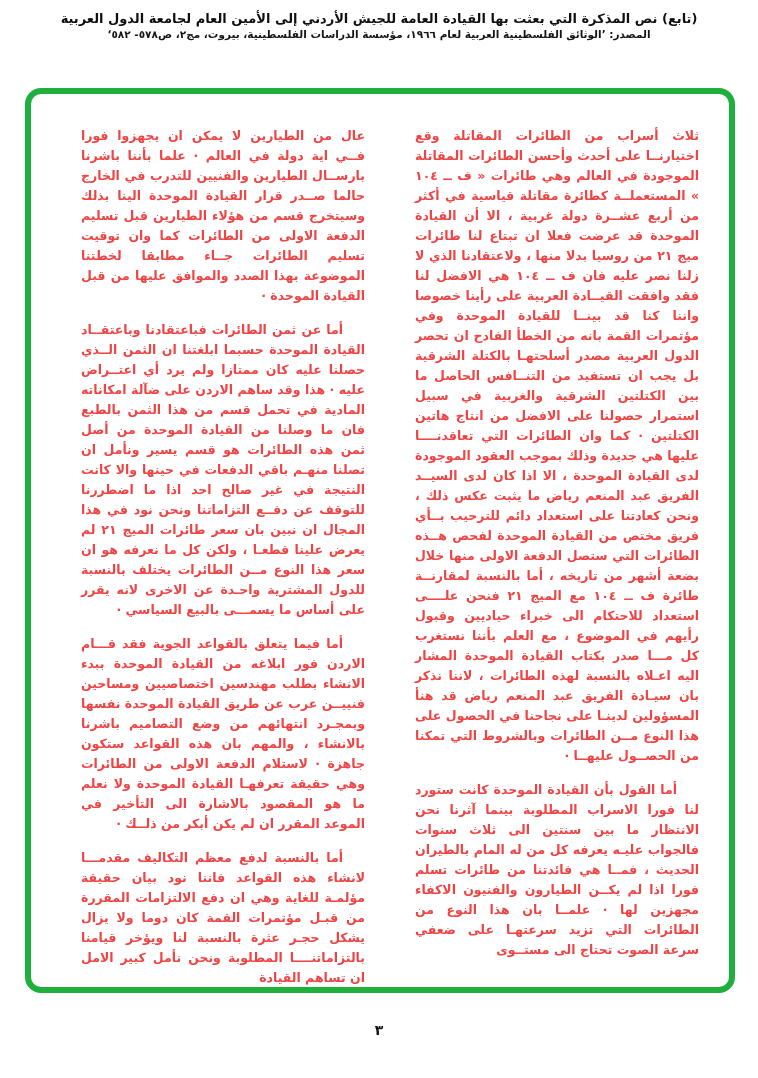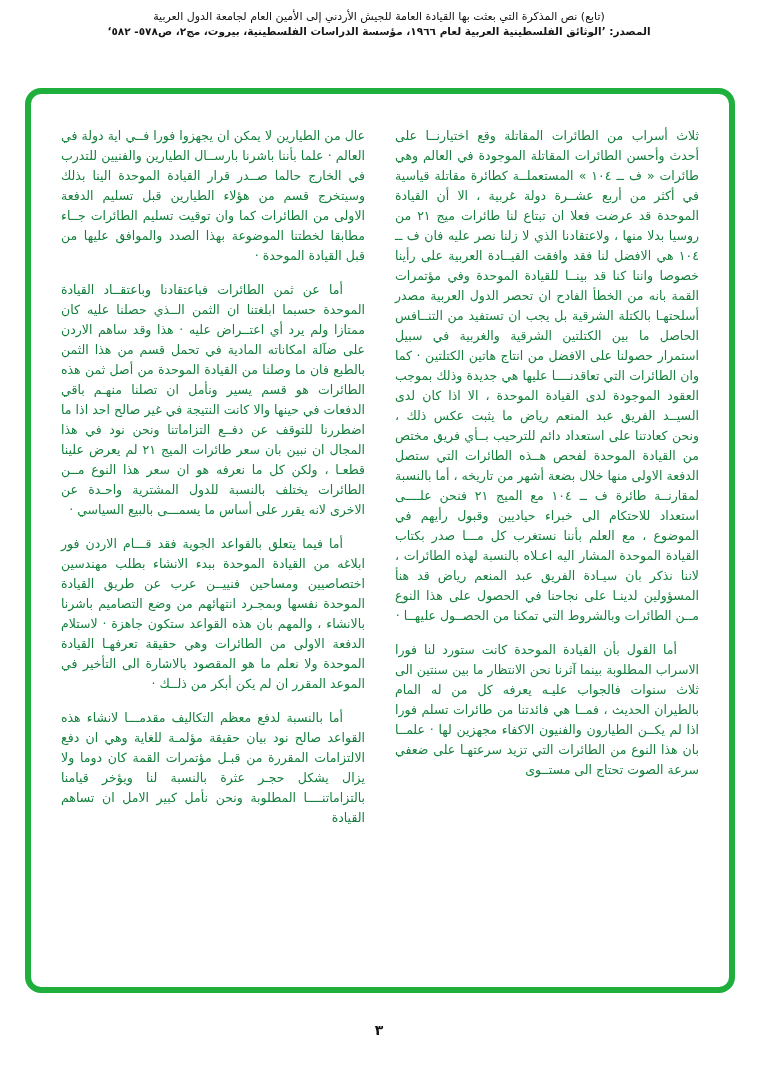--- a/index.html
+++ b/index.html
@@ -14,22 +14,22 @@
     direction: rtl;
     overflow: hidden;
   }
   .header {
     position: absolute;
     top: 10px;
     left: 0; right: 0;
     text-align: center;
   }
   .title {
-    font-size: 11px;
-    font-weight: normal;
+    font-size: 13px;
+    font-weight: bold;
     color: #101010;
     padding: 0 27px;
     line-height: 1.35;
   }
   .source {
     font-size: 10.5px;
     font-weight: bold;
     color: #151515;
   }
   .text-frame {
@@ -46,25 +46,26 @@
   .columns {
     display: flex;
     direction: rtl;
     gap: 30px;
     padding: 32px 30px 24px 30px;
     height: 100%;
   }
   .col {
     flex: 1;
     font-size: 12.5px;
-    font-weight: normal;
+    font-weight: bold;
     line-height: 20px;
     text-align: justify;
     direction: rtl;
-    color: #15803d;
+    color: #ef4444;
+    margin-left: 20px;
   }
   .col p { margin: 0 0 14px 0; }
   .col p.indent { text-indent: 22px; }
   .page-number {
     position: absolute;
     top: 1022px;
     left: 0; right: 0;
     text-align: center;
     font-size: 14px;
     font-weight: bold;
@@ -86,21 +87,21 @@
 
       <div class="col">
         <p>ثلاث أسراب من الطائرات المقاتلة وقع اختيارنــا على أحدث وأحسن الطائرات المقاتلة الموجودة في العالم وهي طائرات « ف ــ ١٠٤ » المستعملــة كطائرة مقاتلة قياسية في أكثر من أربع عشــرة دولة غربية ، الا أن القيادة الموحدة قد عرضت فعلا ان تبتاع لنا طائرات ميج ٢١ من روسيا بدلا منها ، ولاعتقادنا الذي لا زلنا نصر عليه فان ف ــ ١٠٤ هي الافضل لنا فقد وافقت القيــادة العربية على رأينا خصوصا واننا كنا قد بينــا للقيادة الموحدة وفي مؤتمرات القمة بانه من الخطأ الفادح ان تحصر الدول العربية مصدر أسلحتهـا بالكتلة الشرقية بل يجب ان تستفيد من التنــافس الحاصل ما بين الكتلتين الشرقية والغربية في سبيل استمرار حصولنا على الافضل من انتاج هاتين الكتلتين · كما وان الطائرات التي تعاقدنــــا عليها هي جديدة وذلك بموجب العقود الموجودة لدى القيادة الموحدة ، الا اذا كان لدى السيــد الفريق عبد المنعم رياض ما يثبت عكس ذلك ، ونحن كعادتنا على استعداد دائم للترحيب بــأي فريق مختص من القيادة الموحدة لفحص هــذه الطائرات التي ستصل الدفعة الاولى منها خلال بضعة أشهر من تاريخه ، أما بالنسبة لمقارنــة طائرة ف ــ ١٠٤ مع الميج ٢١ فنحن علــــى استعداد للاحتكام الى خبراء حياديين وقبول رأيهم في الموضوع ، مع العلم بأننا نستغرب كل مـــا صدر بكتاب القيادة الموحدة المشار اليه اعـلاه بالنسبة لهذه الطائرات ، لاننا نذكر بان سيـادة الفريق عبد المنعم رياض قد هنأ المسؤولين لدينـا على نجاحنا في الحصول على هذا النوع مــن الطائرات وبالشروط التي تمكنا من الحصــول عليهــا ·</p>
         <p class="indent">أما القول بأن القيادة الموحدة كانت ستورد لنا فورا الاسراب المطلوبة بينما آثرنا نحن الانتظار ما بين سنتين الى ثلاث سنوات فالجواب عليـه يعرفه كل من له المام بالطيران الحديث ، فمــا هي فائدتنا من طائرات تسلم فورا اذا لم يكــن الطيارون والفنيون الاكفاء مجهزين لها · علمــا بان هذا النوع من الطائرات التي تزيد سرعتهـا على ضعفي سرعة الصوت تحتاج الى مستــوى</p>
       </div>
 
       <div class="col">
         <p>عال من الطيارين لا يمكن ان يجهزوا فورا فــي اية دولة في العالم · علما بأننا باشرنا بارســال الطيارين والفنيين للتدرب في الخارج حالما صــدر قرار القيادة الموحدة الينا بذلك وسيتخرج قسم من هؤلاء الطيارين قبل تسليم الدفعة الاولى من الطائرات كما وان توقيت تسليم الطائرات جــاء مطابقا لخطتنا الموضوعة بهذا الصدد والموافق عليها من قبل القيادة الموحدة ·</p>
         <p class="indent">أما عن ثمن الطائرات فباعتقادنا وباعتقــاد القيادة الموحدة حسبما ابلغتنا ان الثمن الــذي حصلنا عليه كان ممتازا ولم يرد أي اعتــراض عليه · هذا وقد ساهم الاردن على ضآلة امكاناته المادية في تحمل قسم من هذا الثمن بالطبع فان ما وصلنا من القيادة الموحدة من أصل ثمن هذه الطائرات هو قسم يسير ونأمل ان تصلنا منهـم باقي الدفعات في حينها والا كانت النتيجة في غير صالح احد اذا ما اضطررنا للتوقف عن دفــع التزاماتنا ونحن نود في هذا المجال ان نبين بان سعر طائرات الميج ٢١ لم يعرض علينا قطعـا ، ولكن كل ما نعرفه هو ان سعر هذا النوع مــن الطائرات يختلف بالنسبة للدول المشترية واحـدة عن الاخرى لانه يقرر على أساس ما يسمـــى بالبيع السياسي ·</p>
         <p class="indent">أما فيما يتعلق بالقواعد الجوية فقد قـــام الاردن فور ابلاغه من القيادة الموحدة ببدء الانشاء بطلب مهندسين اختصاصيين ومساحين فنييــن عرب عن طريق القيادة الموحدة نفسها وبمجـرد انتهائهم من وضع التصاميم باشرنا بالانشاء ، والمهم بان هذه القواعد ستكون جاهزة · لاستلام الدفعة الاولى من الطائرات وهي حقيقة تعرفهـا القيادة الموحدة ولا نعلم ما هو المقصود بالاشارة الى التأخير في الموعد المقرر ان لم يكن أبكر من ذلــك ·</p>
-        <p class="indent">أما بالنسبة لدفع معظم التكاليف مقدمـــا لانشاء هذه القواعد صالح نود بيان حقيقة مؤلمـة للغاية وهي ان دفع الالتزامات المقررة من قبـل مؤتمرات القمة كان دوما ولا يزال يشكل حجـر عثرة بالنسبة لنا ويؤخر قيامنا بالتزاماتنــــا المطلوبة ونحن نأمل كبير الامل ان تساهم القيادة</p>
+        <p class="indent">أما بالنسبة لدفع معظم التكاليف مقدمـــا لانشاء هذه القواعد فاننا نود بيان حقيقة مؤلمـة للغاية وهي ان دفع الالتزامات المقررة من قبـل مؤتمرات القمة كان دوما ولا يزال يشكل حجـر عثرة بالنسبة لنا ويؤخر قيامنا بالتزاماتنــــا المطلوبة ونحن نأمل كبير الامل ان تساهم القيادة</p>
       </div>
 
     </div>
   </div>
 
   <div class="page-number">٣</div>
 
 </div>
 
 </body></html>

